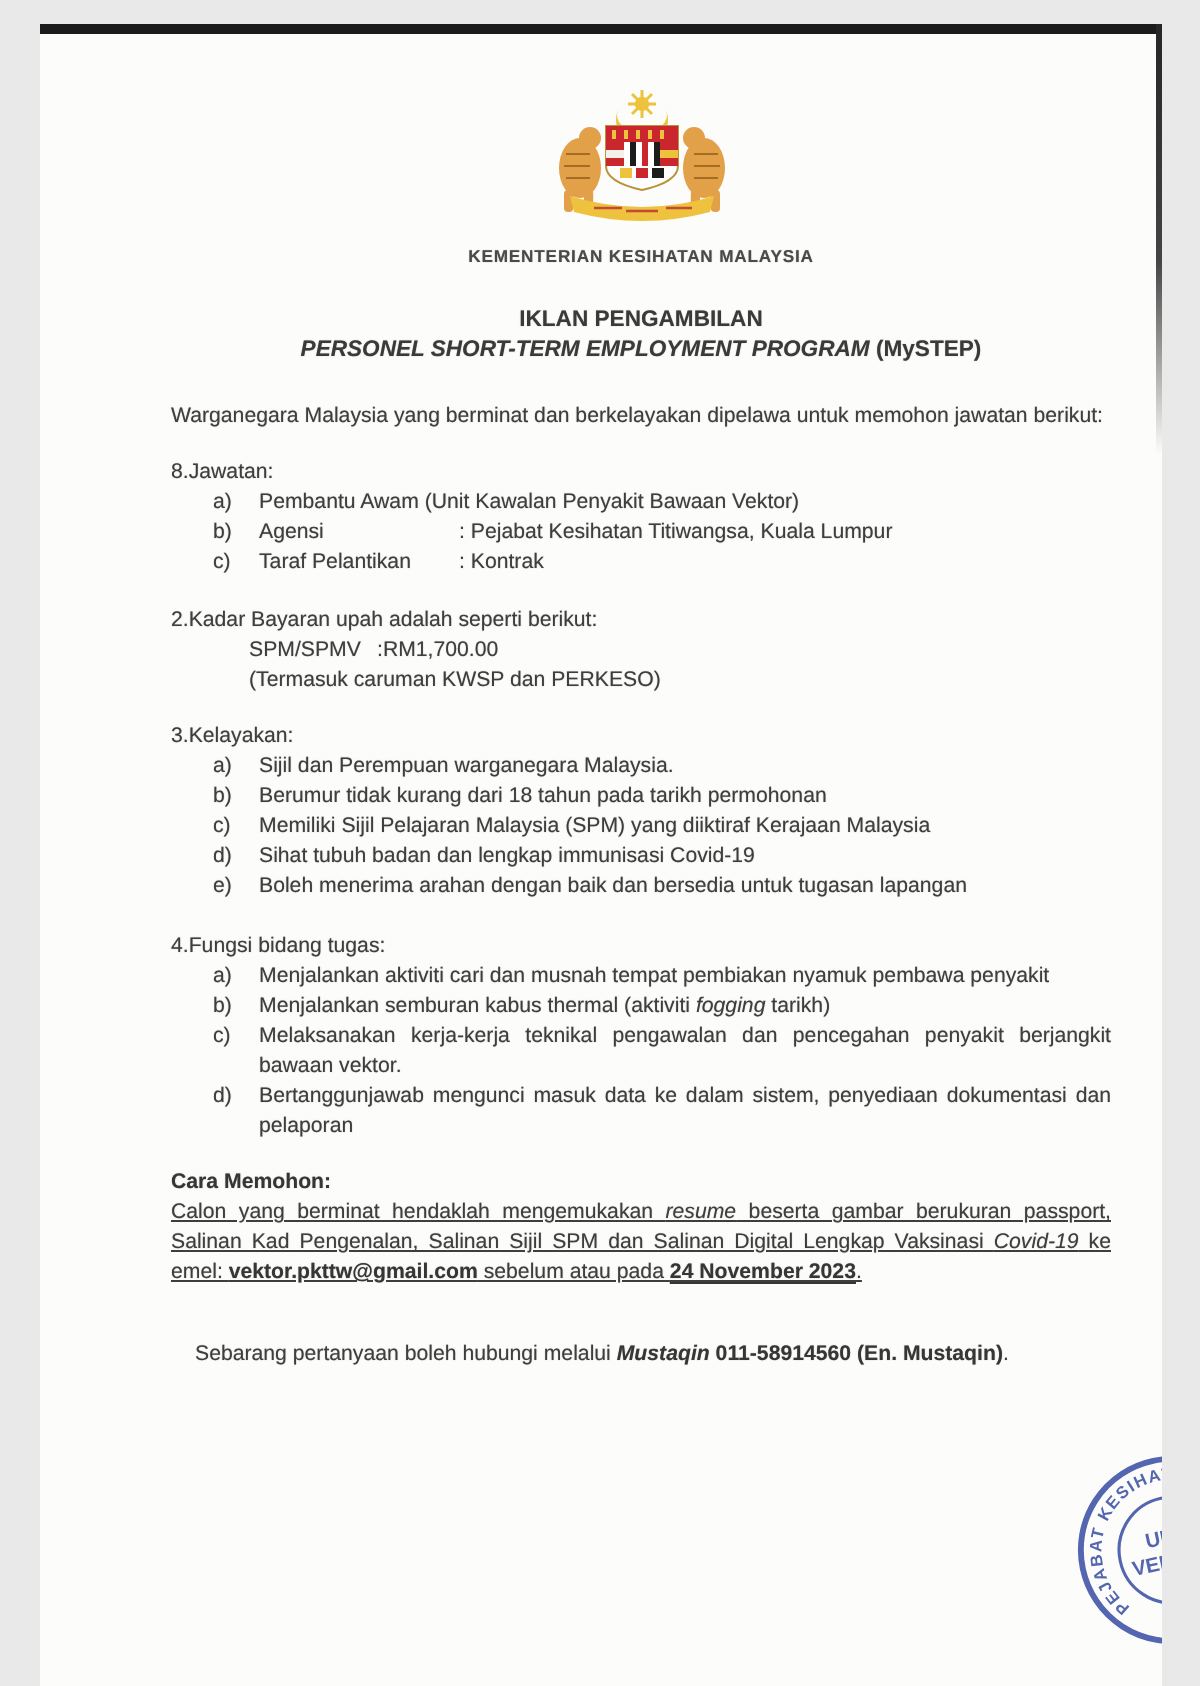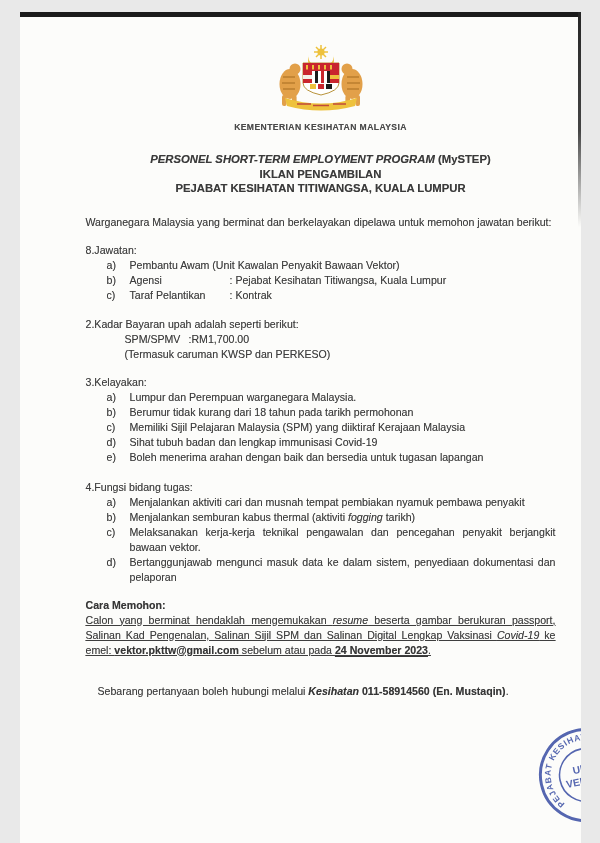--- a/index.html
+++ b/index.html
@@ -105,23 +105,22 @@
           <rect x="63" y="40" width="6" height="5" fill="#1c1c1c"></rect>
         </g>
 
         <path d="M22 54 q36 11 72 0 l-2 8 q-34 9 -68 0 Z" fill="#eec23d"></path>
         <path d="M34 60 h14 M50 61.5 h16 M70 60 h13" stroke="#c14a3a" stroke-width="1.3" fill="none"></path>
       </svg>
     </div>
     <div class="ministry">KEMENTERIAN KESIHATAN MALAYSIA</div>
 
     <div class="title-block">
+      <div>IKLAN PENGAMBILAN</div>
       <div><span class="it">PERSONEL SHORT-TERM EMPLOYMENT PROGRAM</span><span> (MySTEP)</span></div>
-      <div>IKLAN PENGAMBILAN</div>
-      <div>PEJABAT KESIHATAN TITIWANGSA, KUALA LUMPUR</div>
     </div>
 
     <div class="para">Warganegara Malaysia yang berminat dan berkelayakan dipelawa untuk memohon jawatan berikut:</div>
 
     <div class="section">
       <div class="sec-heading">8.Jawatan:</div>
       <div class="li">
         <span class="lbl">a)</span>
         <span class="txt">Pembantu Awam (Unit Kawalan Penyakit Bawaan Vektor)</span>
       </div>
@@ -145,21 +144,21 @@
       </div>
       <div class="pay-line">
         <span>(Termasuk caruman KWSP dan PERKESO)</span>
       </div>
     </div>
 
     <div class="section" style="margin-top:13px;">
       <div class="sec-heading">3.Kelayakan:</div>
       <div class="li">
         <span class="lbl">a)</span>
-        <span class="txt">Lumpur dan Perempuan warganegara Malaysia.</span>
+        <span class="txt">Sijil dan Perempuan warganegara Malaysia.</span>
       </div>
       <div class="li">
         <span class="lbl">b)</span>
         <span class="txt">Berumur tidak kurang dari 18 tahun pada tarikh permohonan</span>
       </div>
       <div class="li">
         <span class="lbl">c)</span>
         <span class="txt">Memiliki Sijil Pelajaran Malaysia (SPM) yang diiktiraf Kerajaan Malaysia</span>
       </div>
       <div class="li">
@@ -189,21 +188,21 @@
       <div class="li">
         <span class="lbl">d)</span>
         <span class="txt">Bertanggunjawab mengunci masuk data ke dalam sistem, penyediaan dokumentasi dan pelaporan</span>
       </div>
     </div>
 
     <div class="apply-heading">Cara Memohon:</div>
     <div class="apply-para"><span>Calon yang berminat hendaklah mengemukakan </span><span class="it">resume</span><span> beserta gambar berukuran passport, Salinan Kad Pengenalan, Salinan Sijil SPM dan Salinan Digital Lengkap Vaksinasi </span><span class="it">Covid-19</span><span> ke emel: </span><span class="b">vektor.pkttw@gmail.com</span><span> sebelum atau pada </span><span class="bu">24 November 2023</span><span>.</span></div>
 
 
-    <div class="contact"><span>Sebarang pertanyaan boleh hubungi melalui </span><span class="b it">Kesihatan</span><span class="b"> 011-58914560 (En. Mustaqin)</span><span>.</span></div>
+    <div class="contact"><span>Sebarang pertanyaan boleh hubungi melalui </span><span class="b it">Mustaqin</span><span class="b"> 011-58914560 (En. Mustaqin)</span><span>.</span></div>
 
   </div>
 
   <svg class="stamp" viewBox="0 0 100 100">
     <circle cx="50" cy="50" r="46.5" fill="none" stroke="currentColor" stroke-width="3"></circle>
     <circle cx="50" cy="50" r="27" fill="none" stroke="currentColor" stroke-width="1.6"></circle>
     <defs>
       <path id="stamp-arc" d="M 24.5 75.5 A 36 36 0 1 1 75.5 75.5" fill="none"></path>
     </defs>
     <text font-size="8.6" font-weight="bold" fill="currentColor" letter-spacing="0.8">

